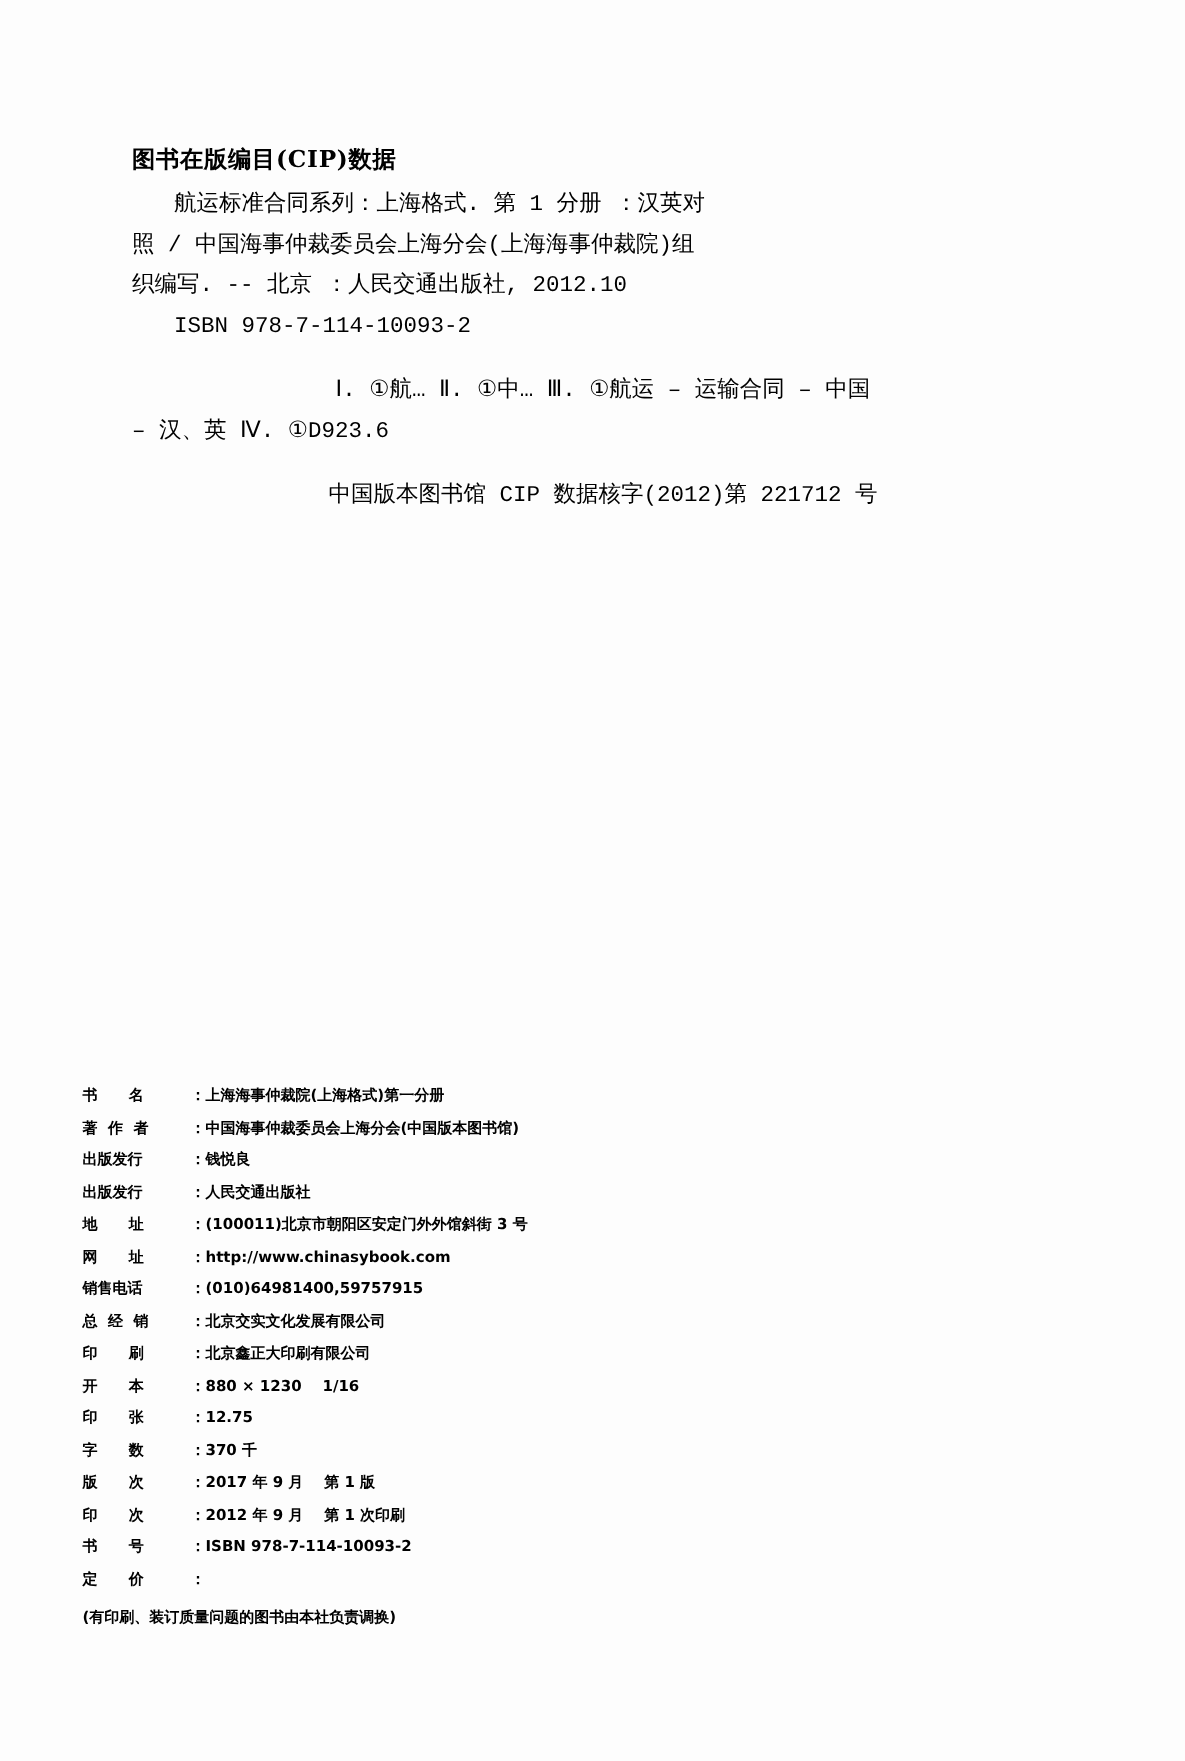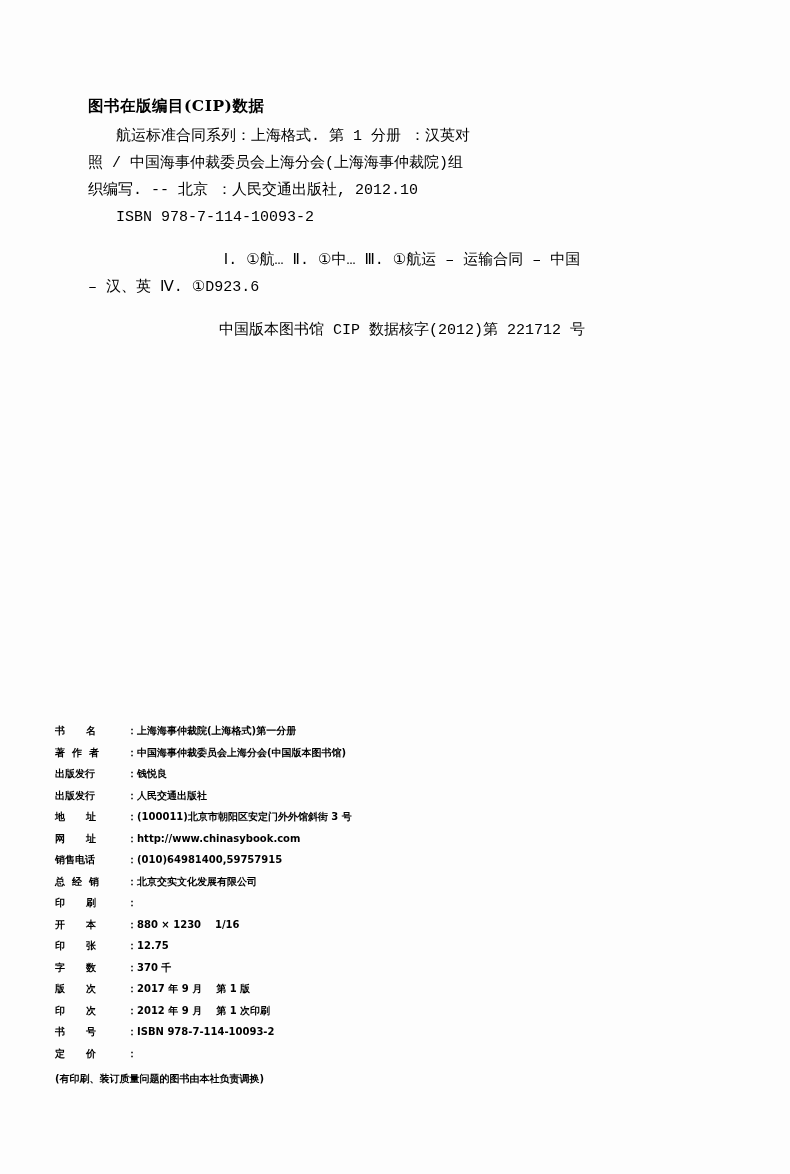--- a/index.html
+++ b/index.html
@@ -142,20 +142,21 @@
 
     <div class="col-row">
       <span class="col-label">总  经  销</span>
       <span class="col-sep">：</span>
       <span class="col-value">北京交实文化发展有限公司</span>
     </div>
 
     <div class="col-row">
       <span class="col-label">印      刷</span>
       <span class="col-sep">：</span>
+      <span class="col-value">北京鑫正大印刷有限公司</span>
     </div>
 
     <div class="col-row">
       <span class="col-label">开      本</span>
       <span class="col-sep">：</span>
       <span class="col-value">880 × 1230    1/16</span>
     </div>
 
     <div class="col-row">
       <span class="col-label">印      张</span>

